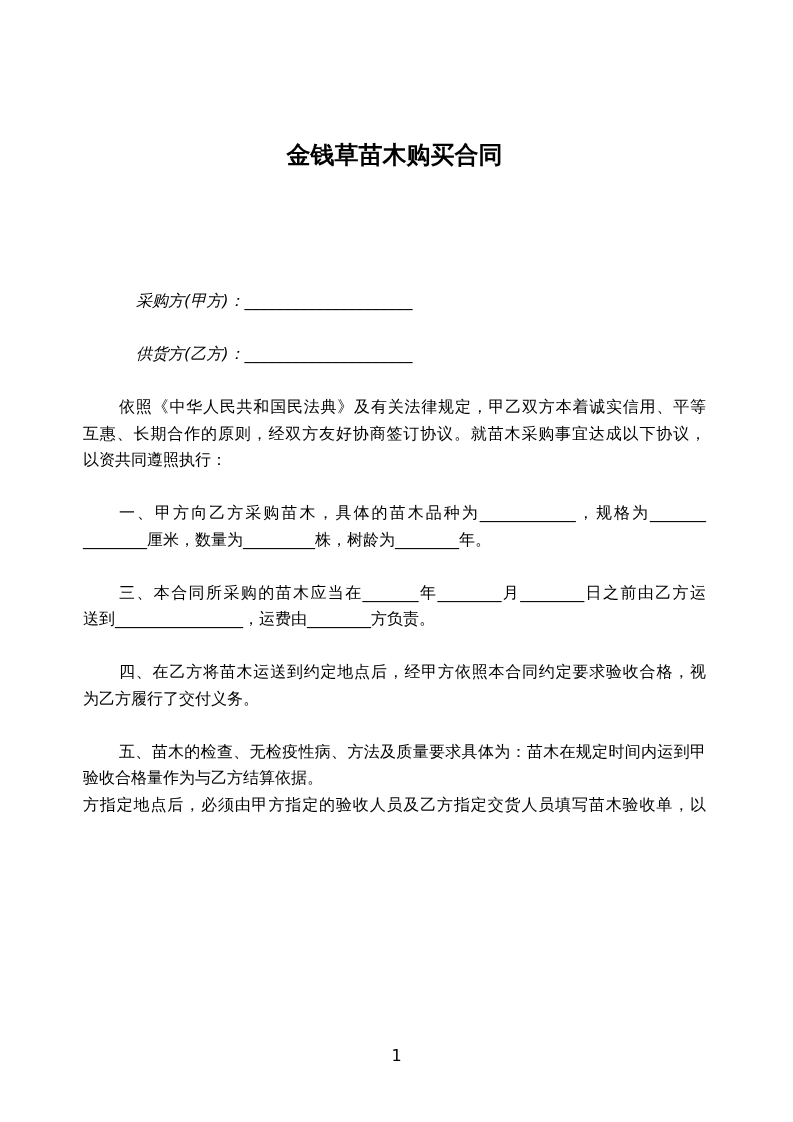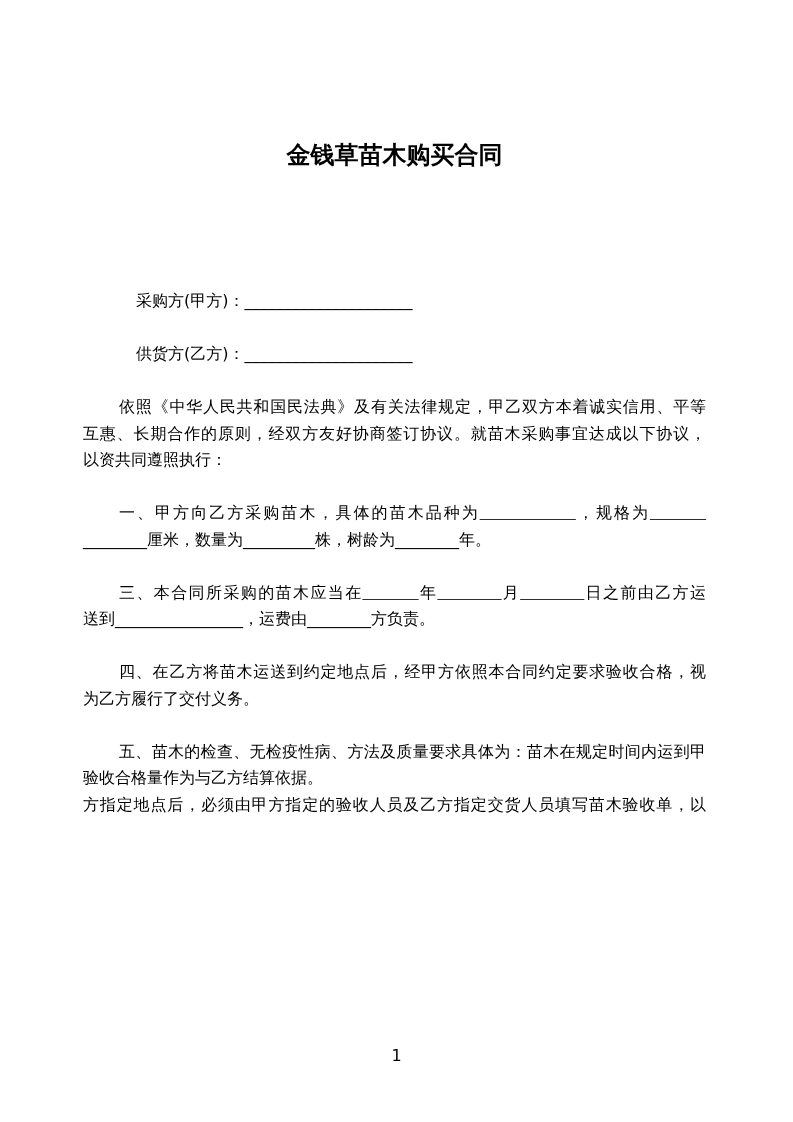--- a/index.html
+++ b/index.html
@@ -20,27 +20,28 @@
     margin: 142px 0 0 0;
     font-size: 24px;
     line-height: 26px;
     font-weight: bold;
     text-align: center;
   }
   .party {
     line-height: 26.5px;
     text-indent: 53px;
     white-space: nowrap;
+    font-style: italic;
   }
   .party-first { margin-top: 120px; }
   .party + .party { margin-top: 26.5px; }
   .para { margin-top: 26.5px; }
   .ln { line-height: 26.5px; }
   .j { text-align: justify; text-align-last: justify; }
-  .ind { text-indent: 36px; font-family: Liberation Serif, serif; }
+  .ind { text-indent: 36px; }
   .pageno {
     position: absolute;
     left: 0; right: 0;
     top: 1048px;
     text-align: center;
     font-size: 16px;
     line-height: 16px;
   }
 </style>
 </head>

